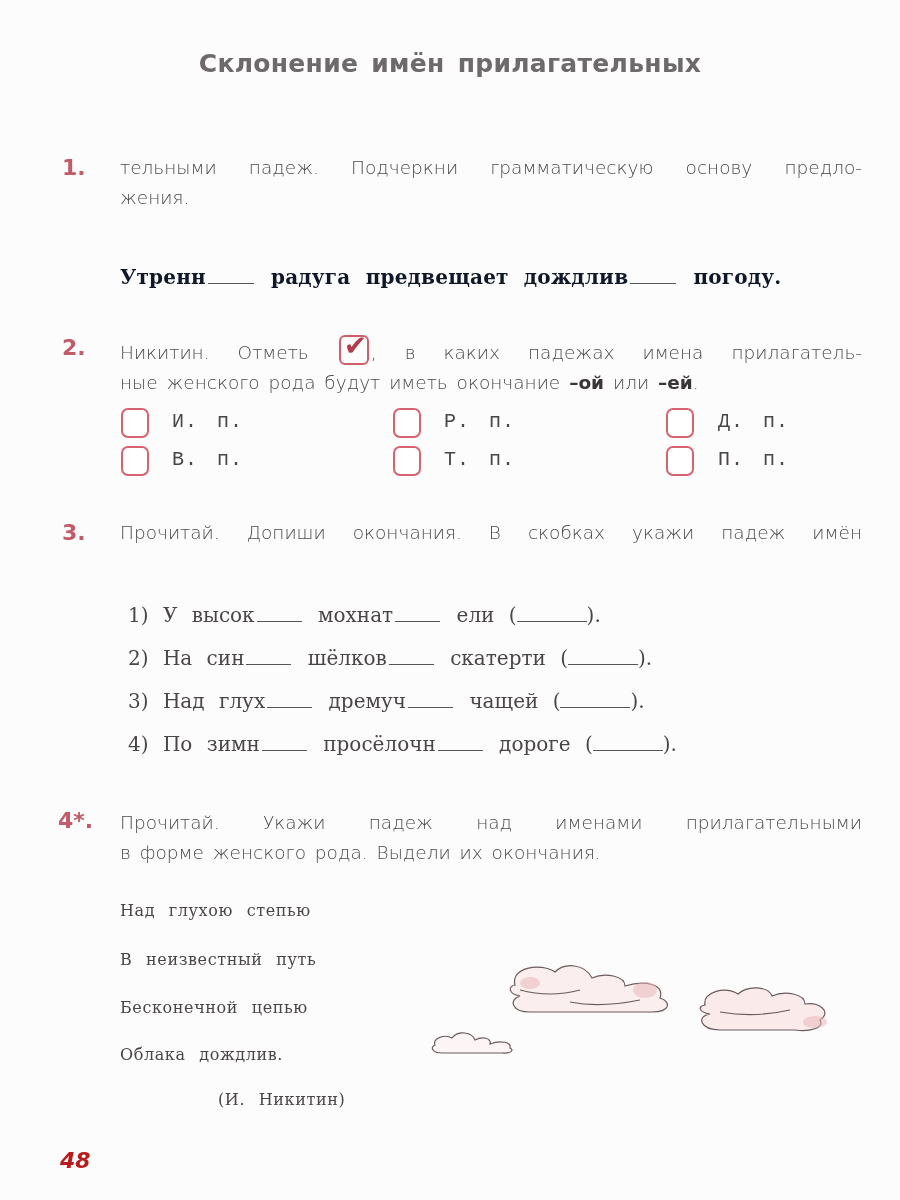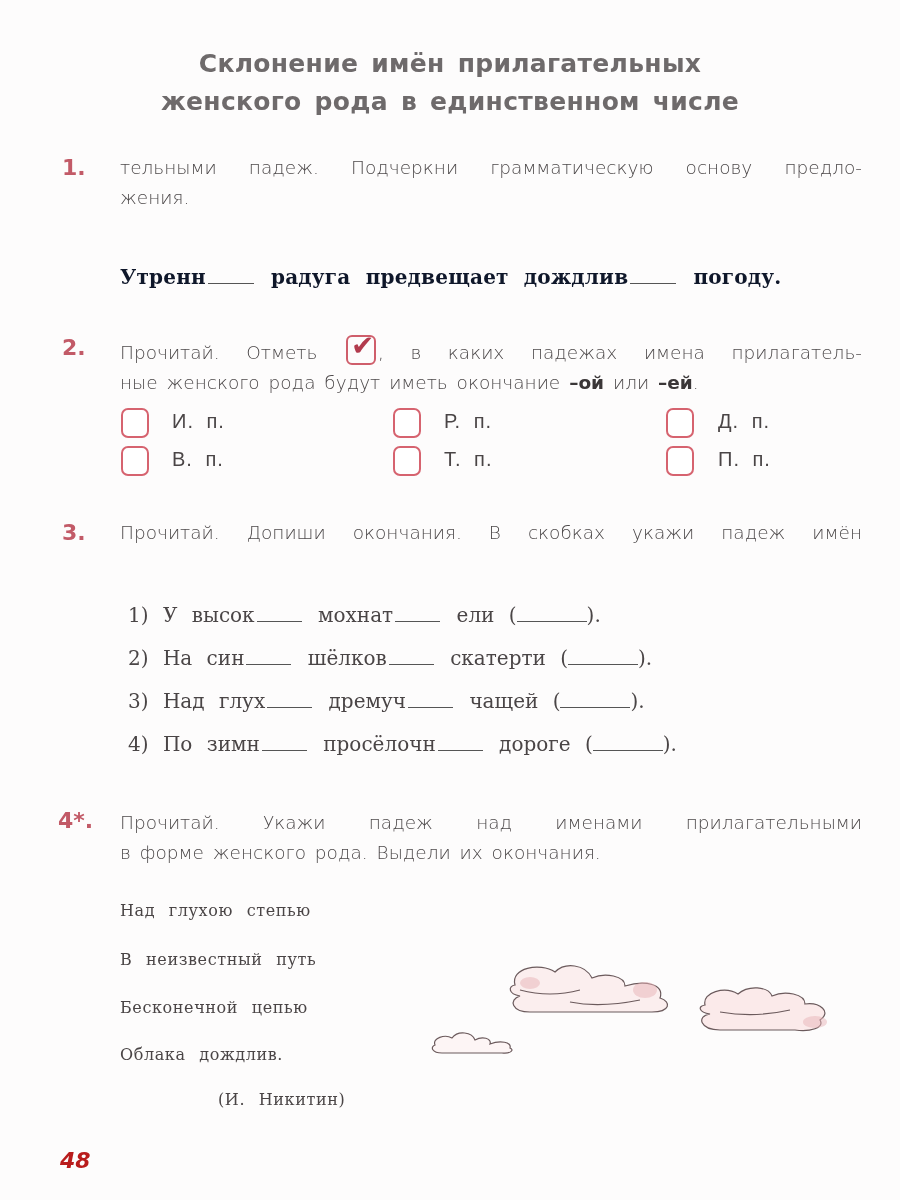--- a/index.html
+++ b/index.html
@@ -31,48 +31,47 @@
   .blank { display:inline-block; border-bottom:1.5px solid #555; height:0; vertical-align:baseline; margin:0 2px; }
   .inline-check {
     display:inline-block; width:26px; height:26px; border:2px solid #cf5e6b; border-radius:6px;
     vertical-align:-6px; position:relative; margin:0 2px;
   }
   .inline-check span { position:absolute; left:3px; top:-8px; font-size:28px; color:#b23b4d; font-weight:bold; line-height:34px; }
   .bold-end { font-weight:bold; color:#3a3637; }
   .cb {
     position:absolute; width:24px; height:26px; border:2px solid #d6636f; border-radius:7px; background:#fff;
   }
-  .cb-label { position:absolute; font-family:Liberation Sans, sans-serif; font-size:20px; color:#4a4546; letter-spacing:1px; word-spacing:6px;}
+  .cb-label { position:absolute; font-family:Liberation Mono, monospace; font-size:20px; color:#4a4546; letter-spacing:1px; word-spacing:6px;}
   .ex3 { position:absolute; left:120px; font-family:"DejaVu Serif", serif; font-size:20px; color:#4a4546; word-spacing:8px;margin-left:8px; }
   .poem { position:absolute; left:120px; font-family:"DejaVu Serif", serif; font-size:16px; color:#4a4546; word-spacing:8px; letter-spacing:0.6px; }
   .page-num { position:absolute; left:60px; top:1148px; font-family:"DejaVu Sans", sans-serif; font-weight:bold; font-size:22px; color:#b91c1c;font-style:italic; }
   .clouds { position:absolute; left:420px; top:950px; width:480px; height:110px; }
 </style>
 </head>
 <body>
 
 <div class="title">
   <div>Склонение имён прилагательных</div>
-  <div>женского рода в единственном числе</div>
 </div>
 
 <div class="num" style="top:155px">1.</div>
 <div class="instr" style="top:153px">
   <span class="line">тельными падеж. Подчеркни грамматическую основу предло-</span>
   <span class="line last">жения.</span>
 </div>
 <div class="sentence serif">
   <span>Утренн</span><span class="blank" style="width:46px"></span>
   <span>радуга предвещает дождлив</span><span class="blank" style="width:46px"></span>
   <span>погоду.</span>
 </div>
 
 <div class="num" style="top:335px">2.</div>
 <div class="instr" style="top:335px">
-  <span class="line"><span>Прочитай. Отметь</span> <span class="inline-check"><span>✔</span></span><span>, в каких падежах имена прилагатель-</span></span>
+  <span class="line"><span>Никитин. Отметь</span> <span class="inline-check"><span>✔</span></span><span>, в каких падежах имена прилагатель-</span></span>
   <span class="line last"><span>ные женского рода будут иметь окончание </span><span class="bold-end">–ой</span><span> или </span><span class="bold-end">–ей</span><span>.</span></span>
 </div>
 
 <div class="cb" style="left:121px; top:408px"></div>
 <div class="cb-label" style="left:172px; top:410px">И. п.</div>
 <div class="cb" style="left:393px; top:408px"></div>
 <div class="cb-label" style="left:444px; top:410px">Р. п.</div>
 <div class="cb" style="left:666px; top:408px"></div>
 <div class="cb-label" style="left:718px; top:410px">Д. п.</div>
 

